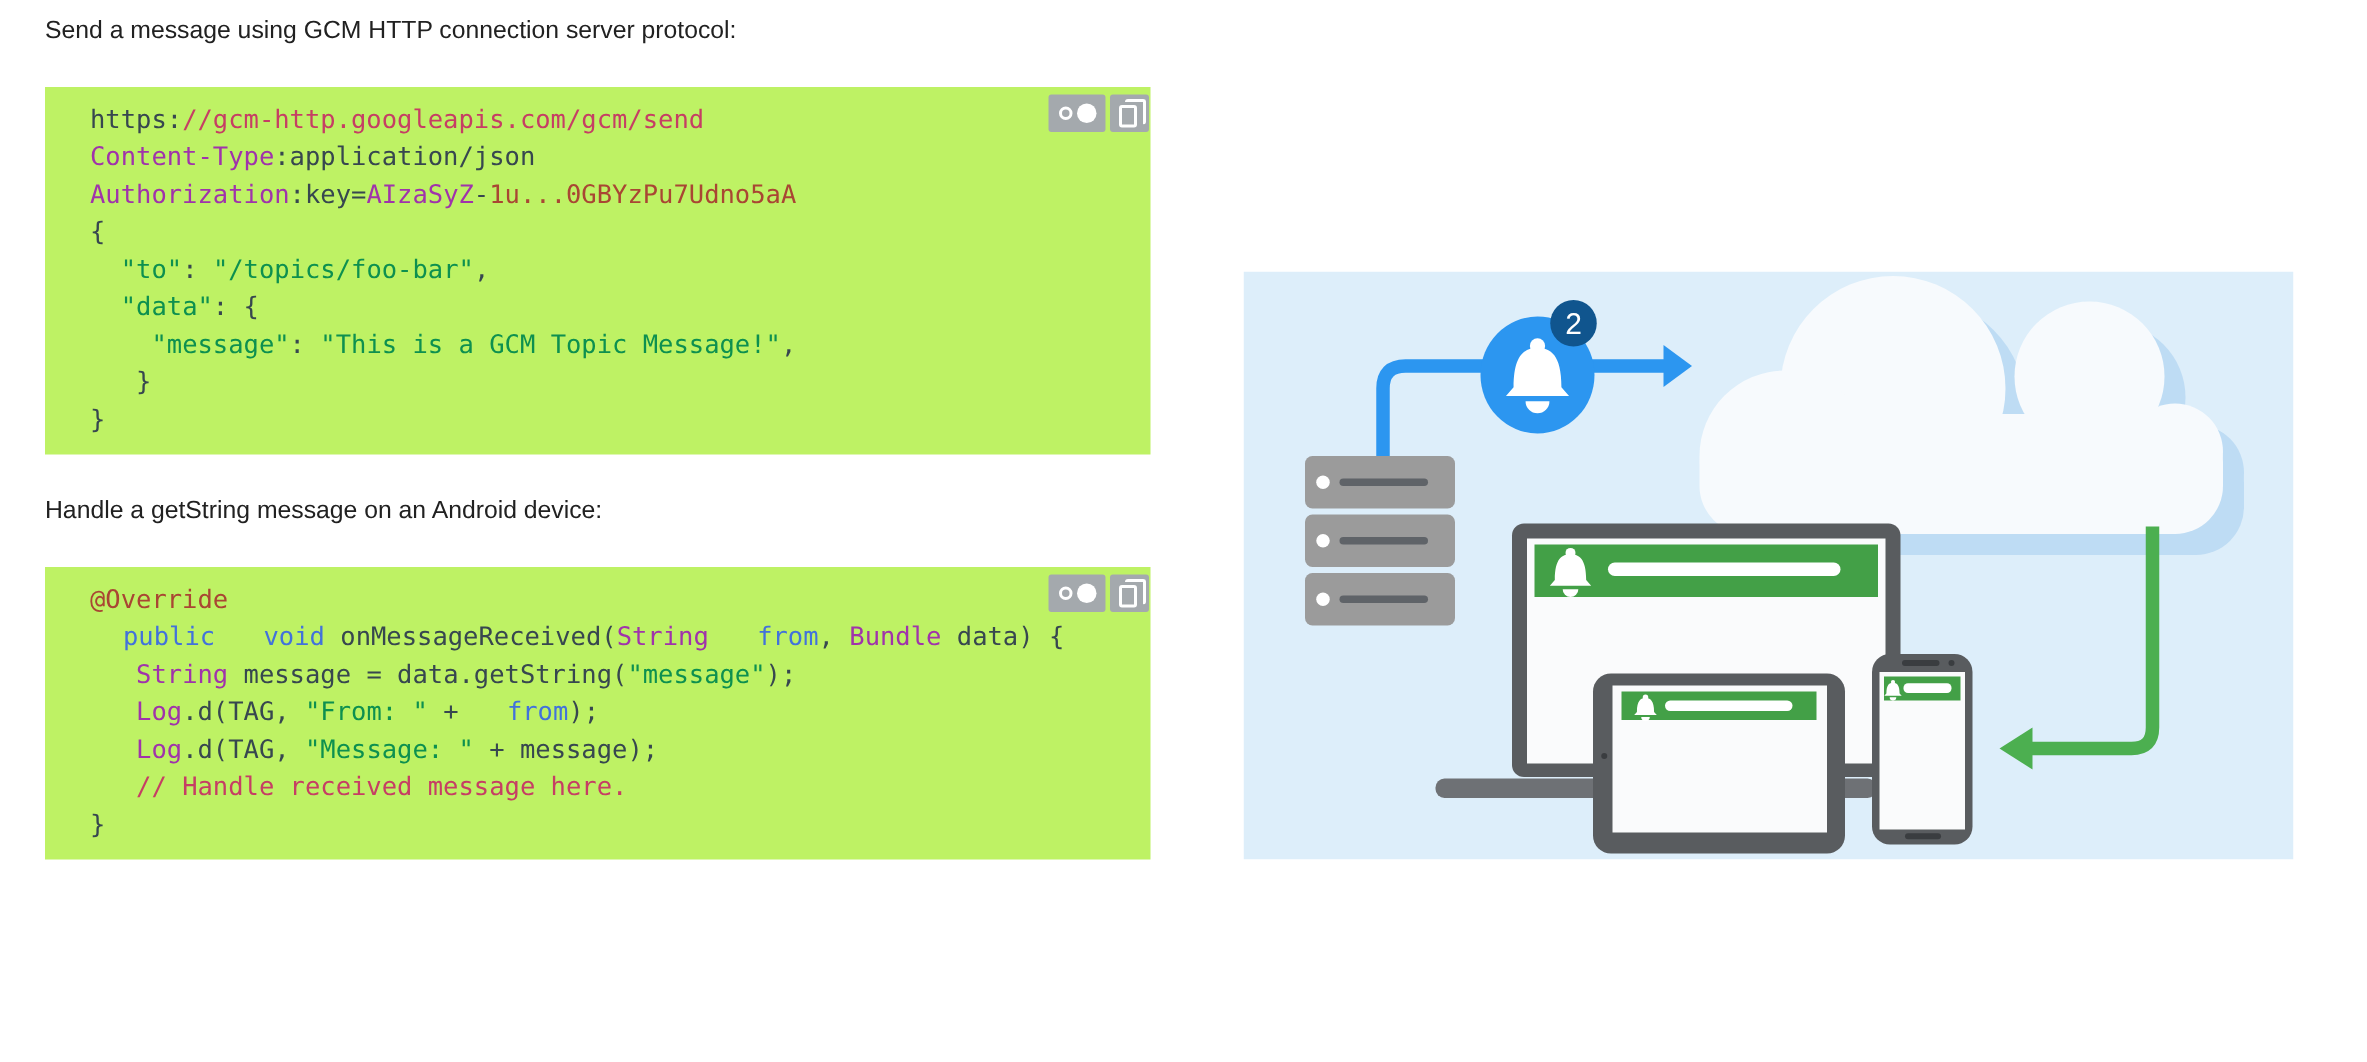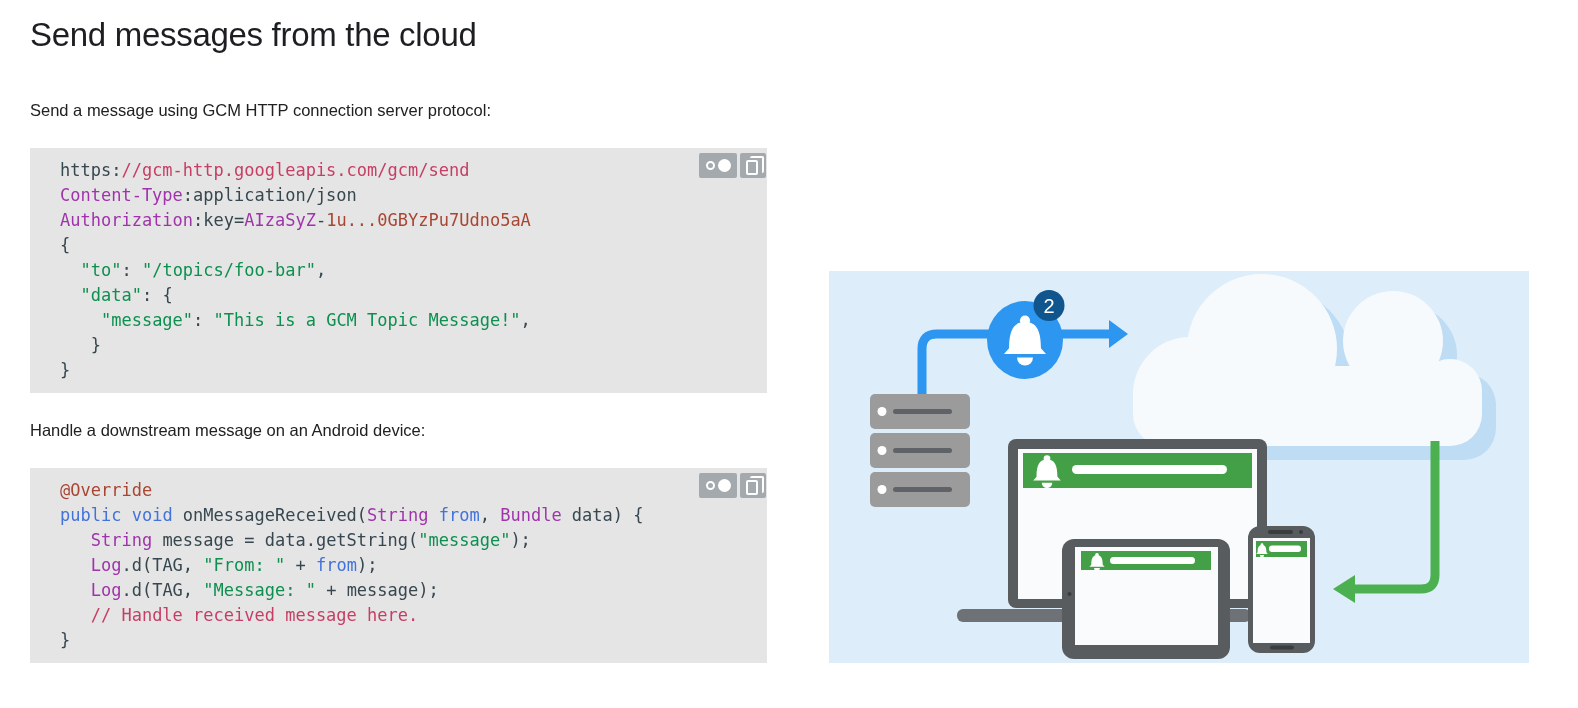--- a/index.html
+++ b/index.html
@@ -17,31 +17,31 @@
   }
   .content-row { display: flex; align-items: flex-end; }
   .left-col { width: 737px; flex: 0 0 737px; }
   .right-col { margin-left: 62px; padding-top: 50px; }
   p.intro { font-size: 16.5px; line-height: 24px; color: #212121; }
   p.intro-first { margin: 0 0 26px 0; }
   p.intro-second { margin: 25px 0 26px 0; }
 
   .code-block {
     position: relative; width: 737px;
-    background: #e5e5e5; padding: 10px 30px;
+    background: #bef264; padding: 10px 30px;
   }
   .code-line {
     font-family: "DejaVu Sans Mono", monospace;
     font-size: 17px; line-height: 25px; height: 25px;
     white-space: pre; color: #37474f;
   }
   .tok-pln { color: #37474f; }
   .tok-com { color: #c63e64; }
   .tok-str { color: #0d904f; }
-  .tok-kwd { color: #4272db; }
+  .tok-kwd { color: #4272db; margin-left: 22px; }
   .tok-typ { color: #a033ab; margin-top: 16px; }
   .tok-lit { color: #a94633; }
 
   .code-actions { position: absolute; top: 5px; right: 1px; display: flex; gap: 3px; }
   .code-btn {
     border: none; background: #a4a9ad; border-radius: 2px;
     height: 25px; display: flex; align-items: center; justify-content: center;
     cursor: pointer; padding: 0;
   }
   .btn-toggle { width: 38px; gap: 3px; }
@@ -64,41 +64,40 @@
     width: 12px; height: 15px;
     border-top: 2px solid #ffffff; border-right: 2px solid #ffffff;
     border-radius: 2px;
   }
   .illustration-frame { width: 700px; height: 392px; display: block; }
 </style>
 </head>
 <body>
 
 <main>
-  <h1 class="page-title">Send messages from the cloud</h1>
 
   <div class="content-row">
     <div class="left-col">
 
       <p class="intro intro-first">Send a message using GCM HTTP connection server protocol:</p>
 
       <div class="code-block">
         <div class="code-actions">
           <button class="code-btn btn-toggle">
             <span class="dot-outline"></span>
             <span class="dot-filled"></span>
           </button>
           <button class="code-btn btn-copy">
             <span class="copy-icon"></span>
           </button>
         </div>
         <pre><div class="code-line"><span class="tok-pln">https:</span><span class="tok-com">//gcm-http.googleapis.com/gcm/send</span></div><div class="code-line"><span class="tok-typ">Content-Type</span><span class="tok-pln">:application/json</span></div><div class="code-line"><span class="tok-typ">Authorization</span><span class="tok-pln">:key=</span><span class="tok-typ">AIzaSyZ</span><span class="tok-pln">-</span><span class="tok-lit">1u...0GBYzPu7Udno5aA</span></div><div class="code-line"><span class="tok-pln">{</span></div><div class="code-line"><span class="tok-pln">  </span><span class="tok-str">"to"</span><span class="tok-pln">: </span><span class="tok-str">"/topics/foo-bar"</span><span class="tok-pln">,</span></div><div class="code-line"><span class="tok-pln">  </span><span class="tok-str">"data"</span><span class="tok-pln">: {</span></div><div class="code-line"><span class="tok-pln">    </span><span class="tok-str">"message"</span><span class="tok-pln">: </span><span class="tok-str">"This is a GCM Topic Message!"</span><span class="tok-pln">,</span></div><div class="code-line"><span class="tok-pln">   }</span></div><div class="code-line"><span class="tok-pln">}</span></div></pre>
       </div>
 
-      <p class="intro intro-second">Handle a downstream message on an Android device:</p>
+      <p class="intro intro-second">Handle a getString message on an Android device:</p>
 
       <div class="code-block">
         <div class="code-actions">
           <button class="code-btn btn-toggle">
             <span class="dot-outline"></span>
             <span class="dot-filled"></span>
           </button>
           <button class="code-btn btn-copy">
             <span class="copy-icon"></span>
           </button>

